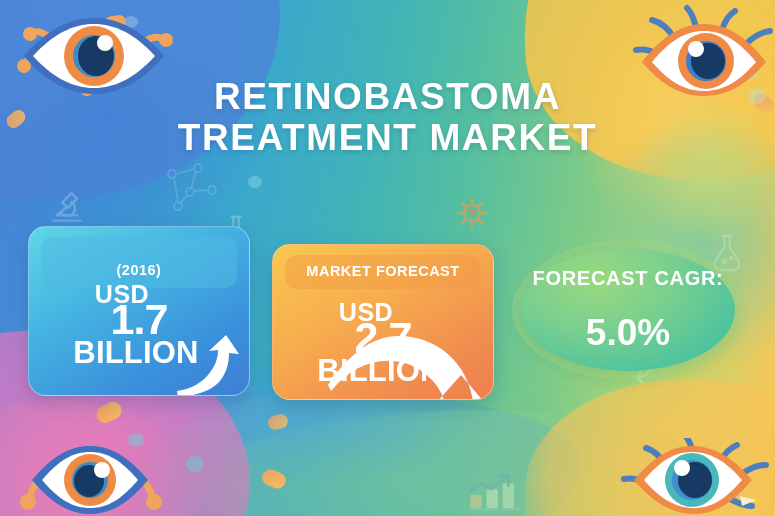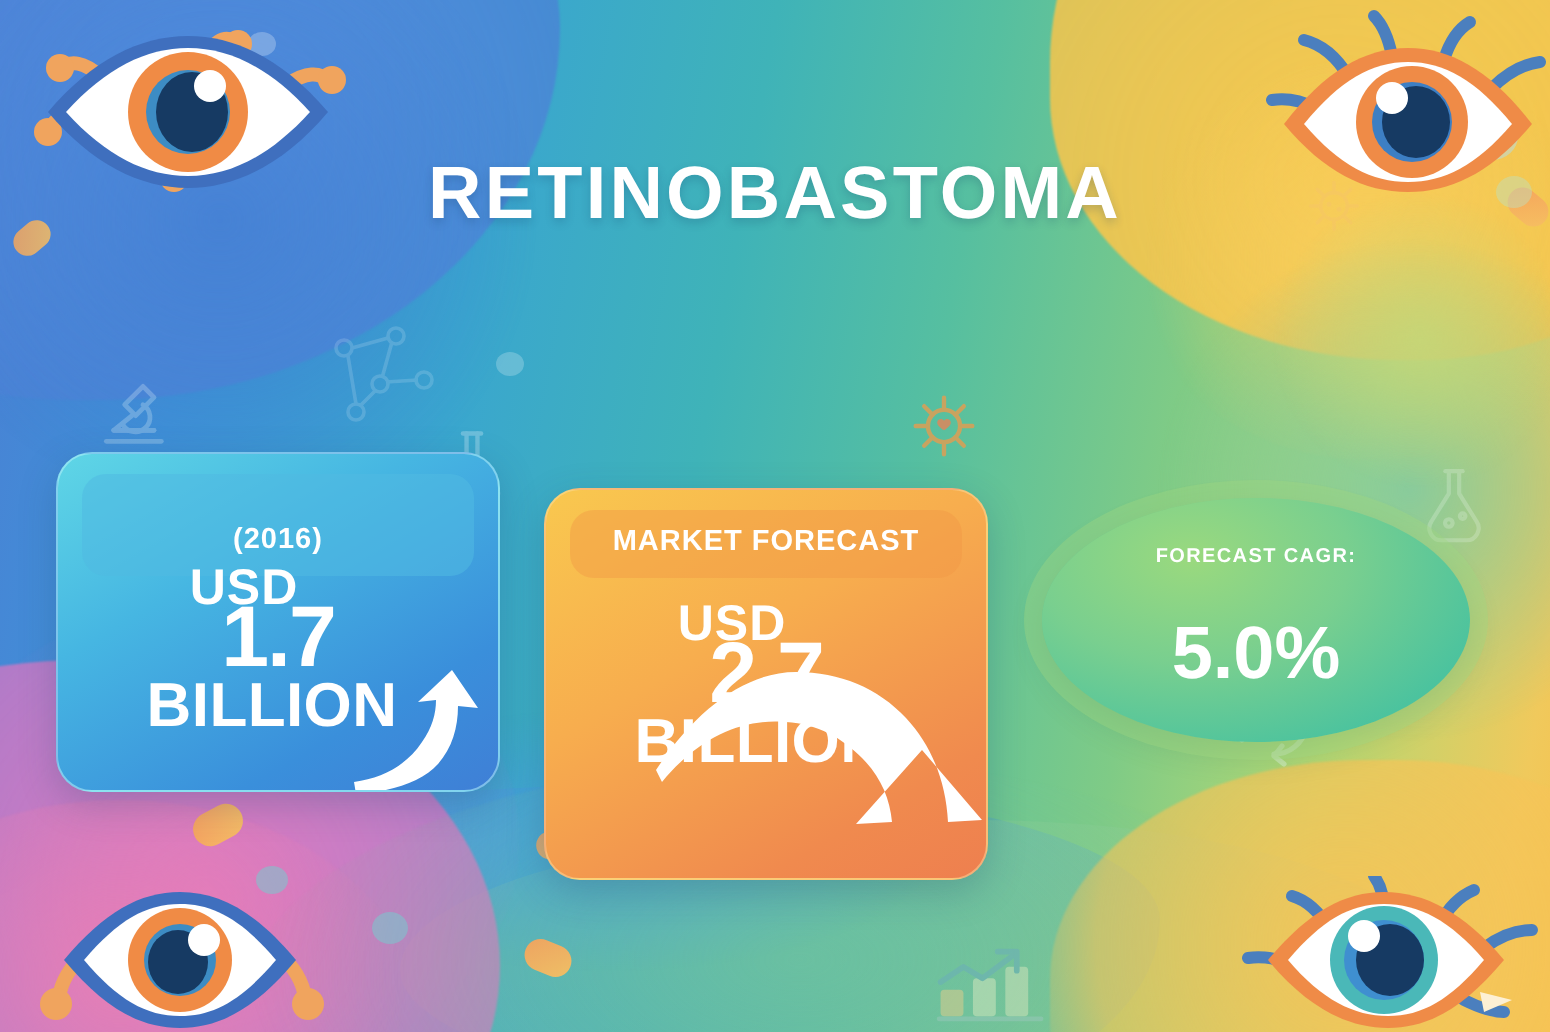--- a/index.html
+++ b/index.html
@@ -142,21 +142,21 @@
     border-radius:18px;
     overflow:hidden;
     box-shadow:0 6px 18px rgba(30,70,110,.25);
   }
   .card-blue {
     left:28px; top:1px; width:222px; height:170px;
     background:linear-gradient(150deg,#5fd6e6 0%, #46b6e2 35%, #3a8fdb 75%, #3f7fd6 100%);
     border:1.5px solid rgba(180,240,250,.55);
   }
   .card-orange {
-    left:272px; top:19px; width:222px; height:196px;
+    left:272px; top:19px; width:222px; height:156px;
     background:linear-gradient(150deg,#f9c84f 0%, #f7ad4e 40%, #f08a4e 80%, #ee7f4f 100%);
     border:1.5px solid rgba(252,220,160,.5);
   }
   .card-hdr {
     position:absolute; left:12px; right:12px; top:10px;
     border-radius:12px;
     padding:8px 6px 9px;
     text-align:center;
     color:#ffffff;
     font-weight:bold;
@@ -191,21 +191,21 @@
   #cagr {
     position:absolute; left:521px; top:249px; width:214px; height:122px;
     border-radius:50%;
     background:radial-gradient(ellipse at 35% 25%, #9ad97e 0%, #79cf8f 40%, #4cc39e 78%, #3fbfa4 100%);
     box-shadow:0 0 0 9px rgba(160,215,130,.38), 0 6px 16px rgba(40,100,90,.2);
     z-index:7;
     display:flex; flex-direction:column;
     align-items:center; justify-content:center;
   }
   #cagr .lbl {
-    color:#fff; font-weight:bold; font-size:10px;
+    color:#fff; font-weight:bold; font-size:20px;
     letter-spacing:.7px; margin-bottom:6px;
   }
   #cagr .pct {
     color:#fff; font-weight:bold; font-size:37px; letter-spacing:0px;margin-top:16px;
   }
 </style>
 </head>
 <body>
 
 <div id="stage">
@@ -393,20 +393,21 @@
       <circle cx="72" cy="42" r="27" fill="#4ab8b8"></circle>
       <circle cx="72" cy="42" r="20" fill="#3f8fd0"></circle>
       <ellipse cx="75" cy="42" rx="17" ry="18" fill="#163a63"></ellipse>
       <circle cx="62" cy="30" r="8" fill="#ffffff"></circle>
       <path d="M120 58l16 4-14 6z" fill="#fdf0d4"></path>
     </svg>
   </div>
 
   <h1 id="title">
     <span>RETINOBASTOMA</span>
+    <span class="l2">TREATMENT MARKET</span>
   </h1>
 
   <div id="cards">
 
     <div class="card card-blue">
       <div class="card-hdr">
         <br>
         <span>(2016)</span>
       </div>
       <div class="val">

